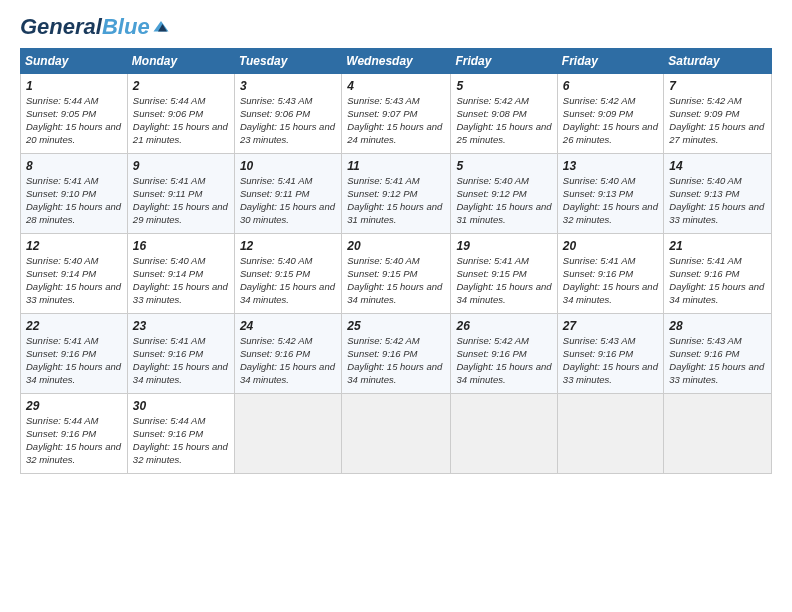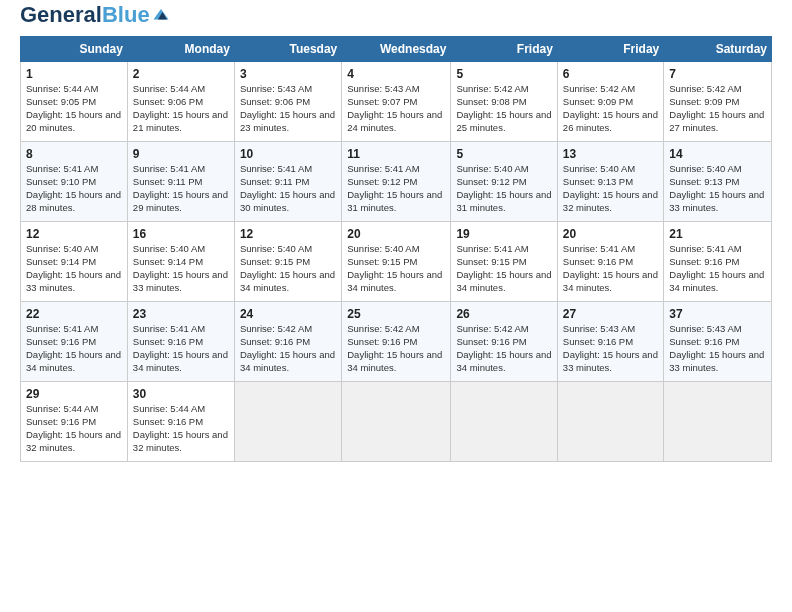--- a/index.html
+++ b/index.html
@@ -6,21 +6,22 @@
     body {
       width: 792px;
       height: 612px;
       font-family: Arial, Helvetica, sans-serif;
       background: #fff;
       overflow: hidden;
     }
     .page {
       width: 792px;
       height: 612px;
-      padding: 4px 20px 10px 20px;
+      padding: 16px 20px 10px 20px;
+      font-style: italic;
     }
     .header {
       display: flex;
       justify-content: space-between;
       align-items: flex-start;
       margin-bottom: 10px;
     }
     .logo {
       display: flex;
       align-items: center;
@@ -56,21 +57,21 @@
       width: 100%;
       border-collapse: collapse;
       font-size: 10px;
     }
     .calendar thead tr th {
       background-color: #2e6da4;
       color: #fff;
       font-size: 12px;
       font-weight: bold;
       padding: 5px 4px;
-      text-align: right;
+      text-align: left;
       border: 1px solid #2e6da4;
     }
     .calendar tbody tr td {
       border: 1px solid #ccc;
       vertical-align: top;
       padding: 4px 5px;
       width: 113px;
       height: 80px;
       background: #fff;
       font-size: 9.5px;
@@ -158,21 +159,21 @@
         <td><span class="day-number">21</span><span class="day-info">Sunrise: 5:41 AM<br>Sunset: 9:16 PM<br>Daylight: 15 hours and 34 minutes.</span></td>
       </tr>
 
       <tr>
         <td><span class="day-number">22</span><span class="day-info">Sunrise: 5:41 AM<br>Sunset: 9:16 PM<br>Daylight: 15 hours and 34 minutes.</span></td>
         <td><span class="day-number">23</span><span class="day-info">Sunrise: 5:41 AM<br>Sunset: 9:16 PM<br>Daylight: 15 hours and 34 minutes.</span></td>
         <td><span class="day-number">24</span><span class="day-info">Sunrise: 5:42 AM<br>Sunset: 9:16 PM<br>Daylight: 15 hours and 34 minutes.</span></td>
         <td><span class="day-number">25</span><span class="day-info">Sunrise: 5:42 AM<br>Sunset: 9:16 PM<br>Daylight: 15 hours and 34 minutes.</span></td>
         <td><span class="day-number">26</span><span class="day-info">Sunrise: 5:42 AM<br>Sunset: 9:16 PM<br>Daylight: 15 hours and 34 minutes.</span></td>
         <td><span class="day-number">27</span><span class="day-info">Sunrise: 5:43 AM<br>Sunset: 9:16 PM<br>Daylight: 15 hours and 33 minutes.</span></td>
-        <td><span class="day-number">37</span><span class="day-info">Sunrise: 5:43 AM<br>Sunset: 9:16 PM<br>Daylight: 15 hours and 33 minutes.</span></td>
+        <td><span class="day-number">28</span><span class="day-info">Sunrise: 5:43 AM<br>Sunset: 9:16 PM<br>Daylight: 15 hours and 33 minutes.</span></td>
       </tr>
 
       <tr>
         <td><span class="day-number">29</span><span class="day-info">Sunrise: 5:44 AM<br>Sunset: 9:16 PM<br>Daylight: 15 hours and 32 minutes.</span></td>
         <td><span class="day-number">30</span><span class="day-info">Sunrise: 5:44 AM<br>Sunset: 9:16 PM<br>Daylight: 15 hours and 32 minutes.</span></td>
         <td class="empty"></td>
         <td class="empty"></td>
         <td class="empty"></td>
         <td class="empty"></td>
         <td class="empty"></td>

